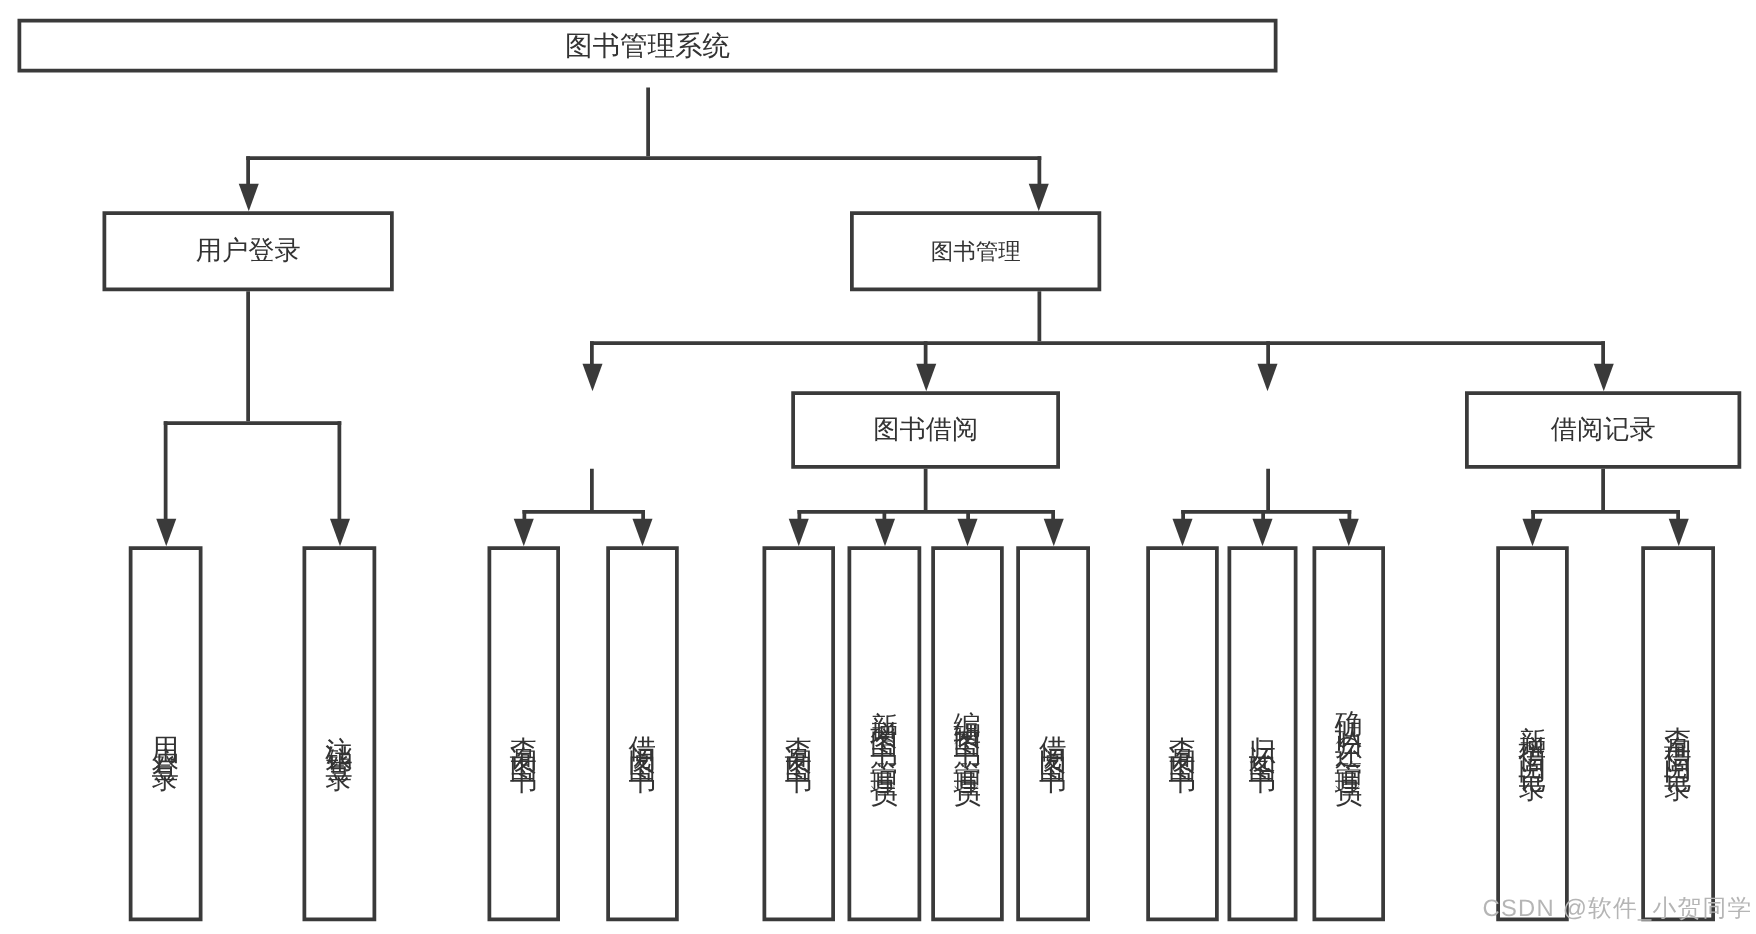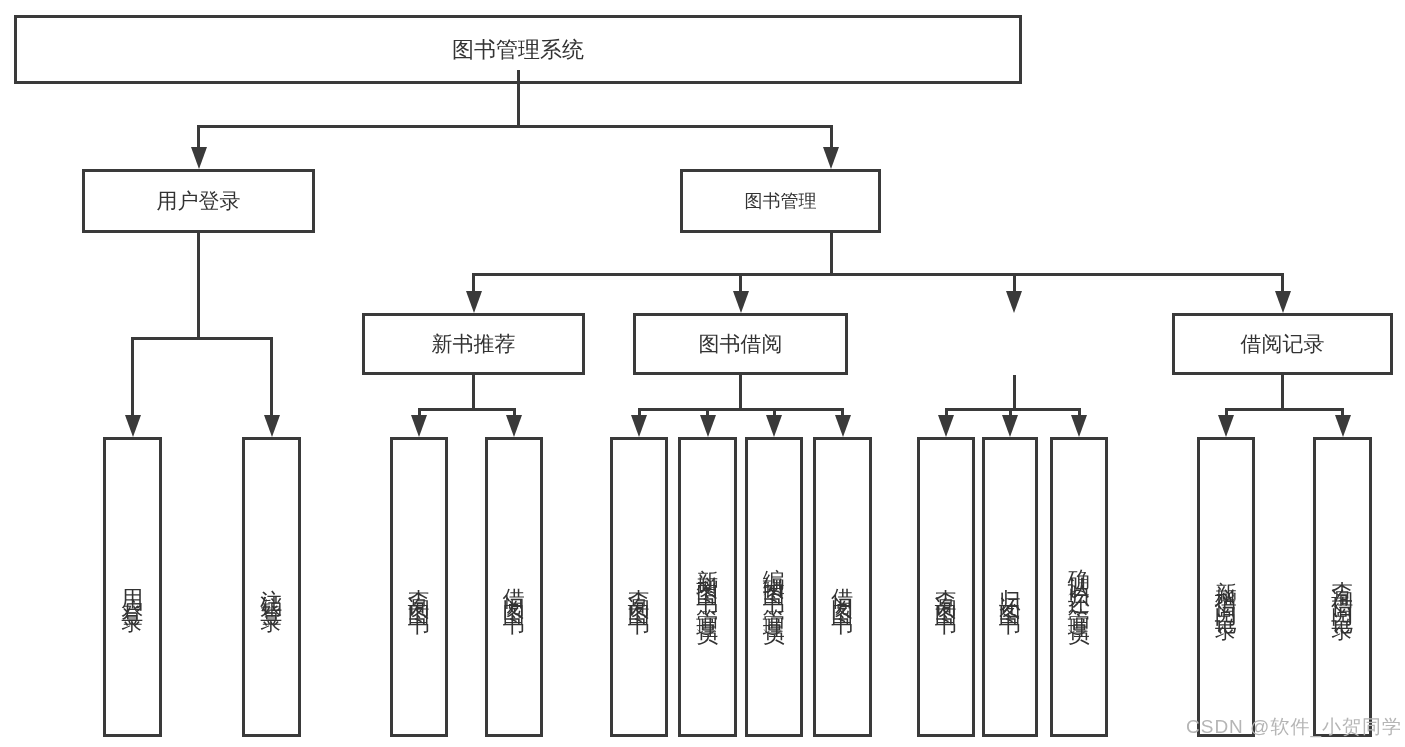--- a/index.html
+++ b/index.html
@@ -34,31 +34,28 @@
   .watermark {
     position: absolute; left: 1186px; top: 714px;
     color: var(--wm); font-size: 19px; white-space: nowrap;
     letter-spacing: 1px;
   }
 </style>
 </head>
 <body style="--line: #3a3a3a; --text: #333333; --wm: #b5b5b5;">
 
 <div id="stage">
-    <div class="node" style="left: 14px; top: 15px; width: 1008px; height: 69px; font-size: 22px;">
+    <div class="node" style="left: 14px; top: 15px; width: 1008px; height: 43px; font-size: 22px;">
       <span>图书管理系统</span>
     </div>
     <div class="node" style="left: 82px; top: 169px; width: 233px; height: 64px; font-size: 21px;">
       <span>用户登录</span>
     </div>
     <div class="node" style="left: 680px; top: 169px; width: 201px; height: 64px; font-size: 18px;">
       <span>图书管理</span>
-    </div>
-    <div class="node" style="left: 362px; top: 313px; width: 223px; height: 62px; font-size: 21px;">
-      <span>新书推荐</span>
     </div>
     <div class="node" style="left: 633px; top: 313px; width: 215px; height: 62px; font-size: 21px;">
       <span>图书借阅</span>
     </div>
     <div class="node" style="left: 1172px; top: 313px; width: 221px; height: 62px; font-size: 21px;">
       <span>借阅记录</span>
     </div>
     <div class="node vertical" style="left: 103px; top: 437px; width: 59px; height: 300px; font-size: 22px;">
       <span>用户登录</span>
     </div>

